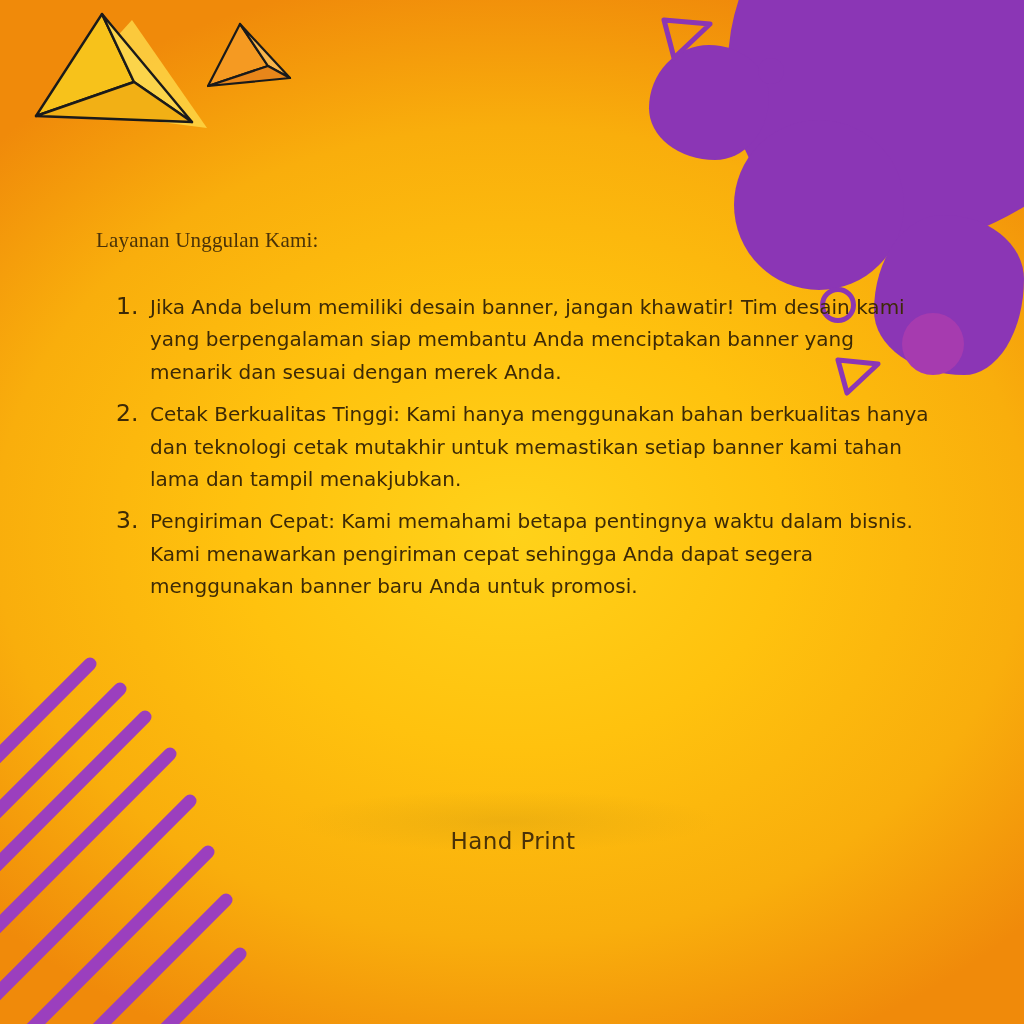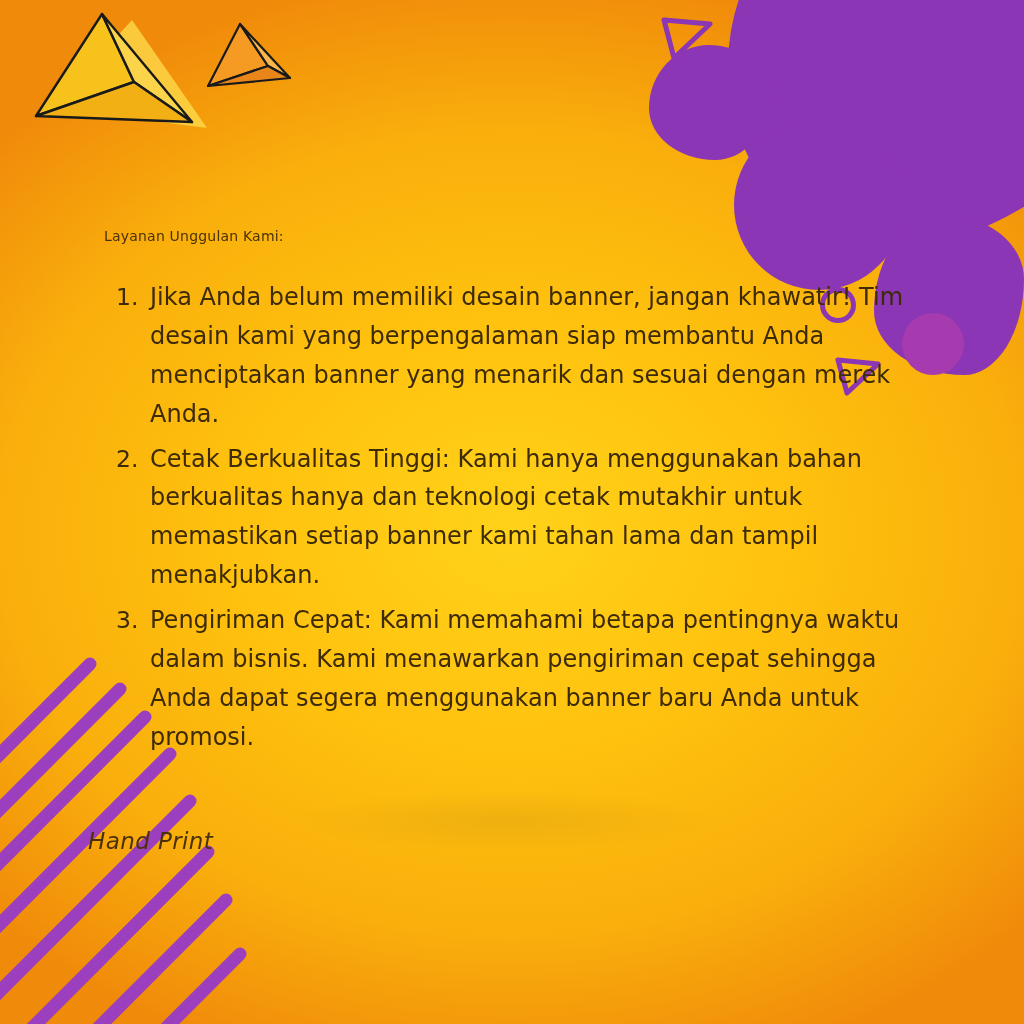--- a/index.html
+++ b/index.html
@@ -84,51 +84,51 @@
   .stripes { bottom: -40px; left: -60px; width: 380px; height: 420px; }
 
   
   .content {
     position: absolute;
     left: 88px;
     top: 228px;
     width: 850px;
   }
   .intro {
-    font-size: 14px;
+    font-size: 21px;
     color: #4A3208;
     letter-spacing: .2px;
-    margin: 0 0 34px 16px;
+    margin: 0 0 34px 8px;
+    font-family: Liberation Serif, serif;
   }
   ol.services {
     margin: 0;
     padding: 0 0 0 58px;
     list-style: decimal;
   }
   ol.services > li {
-    font-size: 24px;
+    font-size: 20px;
     line-height: 1.62;
     color: #3D2A06;
     margin-bottom: 6px;
     padding-left: 4px;
   }
   ol.services > li::marker {
     font-size: 23.5px;
     color: #3D2A06;
   }
   .signature {
     position: absolute;
     left: 0;
     top: 600px;
     width: 850px;
-    text-align: left;
+    text-align: center;
     font-size: 23px;
     color: #4A3208;
     letter-spacing: .4px;
-    font-style: italic;
   }
   .sign-glow {
     position: absolute;
     left: 290px;
     top: 790px;
     width: 430px;
     height: 62px;
     border-radius: 50%;
     background: radial-gradient(ellipse at center, rgba(205,150,20,.30) 0%, rgba(205,150,20,0) 70%);
   }

